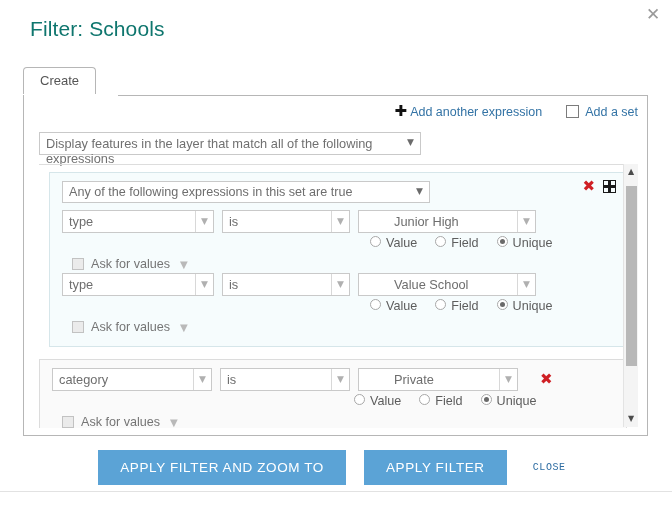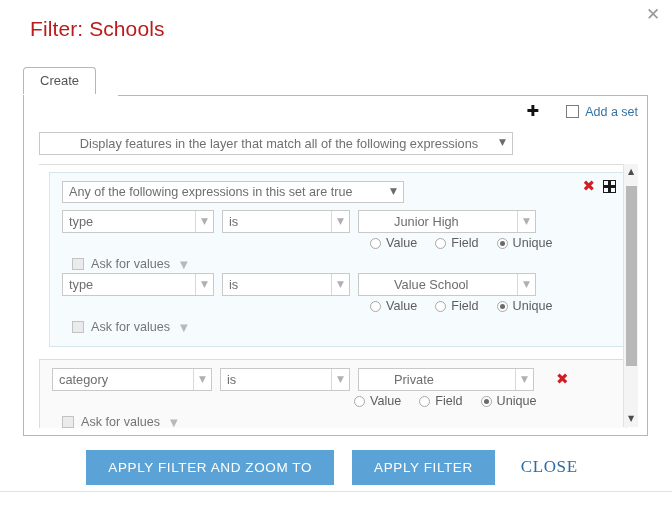--- a/index.html
+++ b/index.html
@@ -32,21 +32,21 @@
     user-select: none;
   }
 
   
   .dialog-title {
     position: absolute;
     left: 30px;
     top: 17px;
     font-size: 21px;
     font-weight: normal;
-    color: #b91c1c;
+    color: #0f766e;
     letter-spacing: .1px;
   }
 
   
   .tab-strip {
     position: absolute;
     left: 23px;
     top: 67px;
     height: 28px;
     text-decoration: underline;
@@ -126,30 +126,29 @@
     background: #ffffff;
     margin-right: 6px;
     display: inline-block;
   }
 
   
   .main-select {
     position: absolute;
     left: 15px;
     top: 36px;
-    width: 474px;
+    width: 382px;
     height: 23px;
     border: 1px solid #c9c9c9;
     background: #ffffff;
     box-sizing: border-box;
     font-size: 12.8px;
     color: #707070;
     padding: 3px 0 0 6px;
     cursor: pointer;
-    text-align: center;
   }
   .main-select .caret {
     position: absolute;
     right: 6px;
     top: 4px;
     font-size: 9px;
     color: #6b6b6b;
     font-family: "DejaVu Sans", sans-serif;
   }
 
@@ -231,21 +230,21 @@
     left: -1px;
     right: -1px;
     height: 3px;
     margin-top: -1.5px;
     background: #1a1a1a;
   }
 
   
   .set-select {
     margin: 0 0 7px 12px;
-    width: 342px;
+    width: 368px;
     height: 22px;
     box-sizing: border-box;
     border: 1px solid #c9c9c9;
     background: #ffffff;
     font-size: 12.6px;
     color: #6e6e6e;
     padding: 3px 4px 0 6px;
     position: relative;
     cursor: pointer;
   }
@@ -295,21 +294,21 @@
     font-size: 9px;
     text-align: center;
     line-height: 21px;
     font-family: "DejaVu Sans", sans-serif;
   }
   .combo-field { width: 152px; margin-right: 8px; }
   .combo-op    { width: 128px; margin-right: 8px; }
   .combo-val   { width: 178px; padding-left: 35px; }
   .plain-block .combo-field { width: 160px; }
   .plain-block .combo-op    { width: 130px; }
-  .plain-block .combo-val   { width: 176px; }
+  .plain-block .combo-val   { width: 160px; }
 
   .expr-x {
     color: #cf1f24;
     font-size: 15px;
     font-weight: bold;
     line-height: 23px;
     margin-left: 22px;
     cursor: pointer;
     font-family: "DejaVu Sans", sans-serif;
   }
@@ -319,21 +318,21 @@
     display: flex;
     align-items: center;
     font-size: 12.6px;
     color: #5d5d5d;
     margin-top: 3px;
   }
   .set-block .radio-row { padding-left: 320px; }
   .plain-block .radio-row { padding-left: 314px; }
   .radio-item {
     display: flex;
-    align-items: center;
+    align-items: flex-start;
     margin-right: 18px;
     cursor: pointer;
   }
   .radio-dot {
     width: 11px;
     height: 11px;
     border-radius: 50%;
     border: 1px solid #a8a8a8;
     background: #ffffff;
     margin-right: 5px;
@@ -428,27 +427,27 @@
     color: #ffffff;
     font-size: 13.5px;
     letter-spacing: .6px;
     padding: 10px 22px;
     border: none;
     cursor: pointer;
     font-family: "Liberation Sans", sans-serif;
   }
   .btn-link {
     color: #2d6ca2;
-    font-size: 17px;
+    font-size: 10px;
     letter-spacing: .6px;
     background: none;
     border: none;
     cursor: pointer;
     padding: 10px 8px;
-    font-family: Liberation Serif, serif;
+    font-family: Liberation Mono, monospace;
     text-align: right;
   }
   .footer-rule {
     position: absolute;
     left: 0;
     right: 0;
     top: 491px;
     border-top: 1px solid #e2e2e2;
   }
 </style>
@@ -461,20 +460,21 @@
 
 <div class="tab-strip">
   <div class="tab">Create</div>
 </div>
 
 <div class="panel">
 
   <div class="panel-toolbar">
     <div class="add-expression">
       <span class="plus-glyph">✚</span>
+      <span>Add another expression</span>
     </div>
     <div class="add-set">
       <span class="set-box-glyph"></span>
       <span>Add a set</span>
     </div>
   </div>
 
   <div class="main-select">
     <span>Display features in the layer that match all of the following expressions</span>
     <span class="caret">▼</span>

